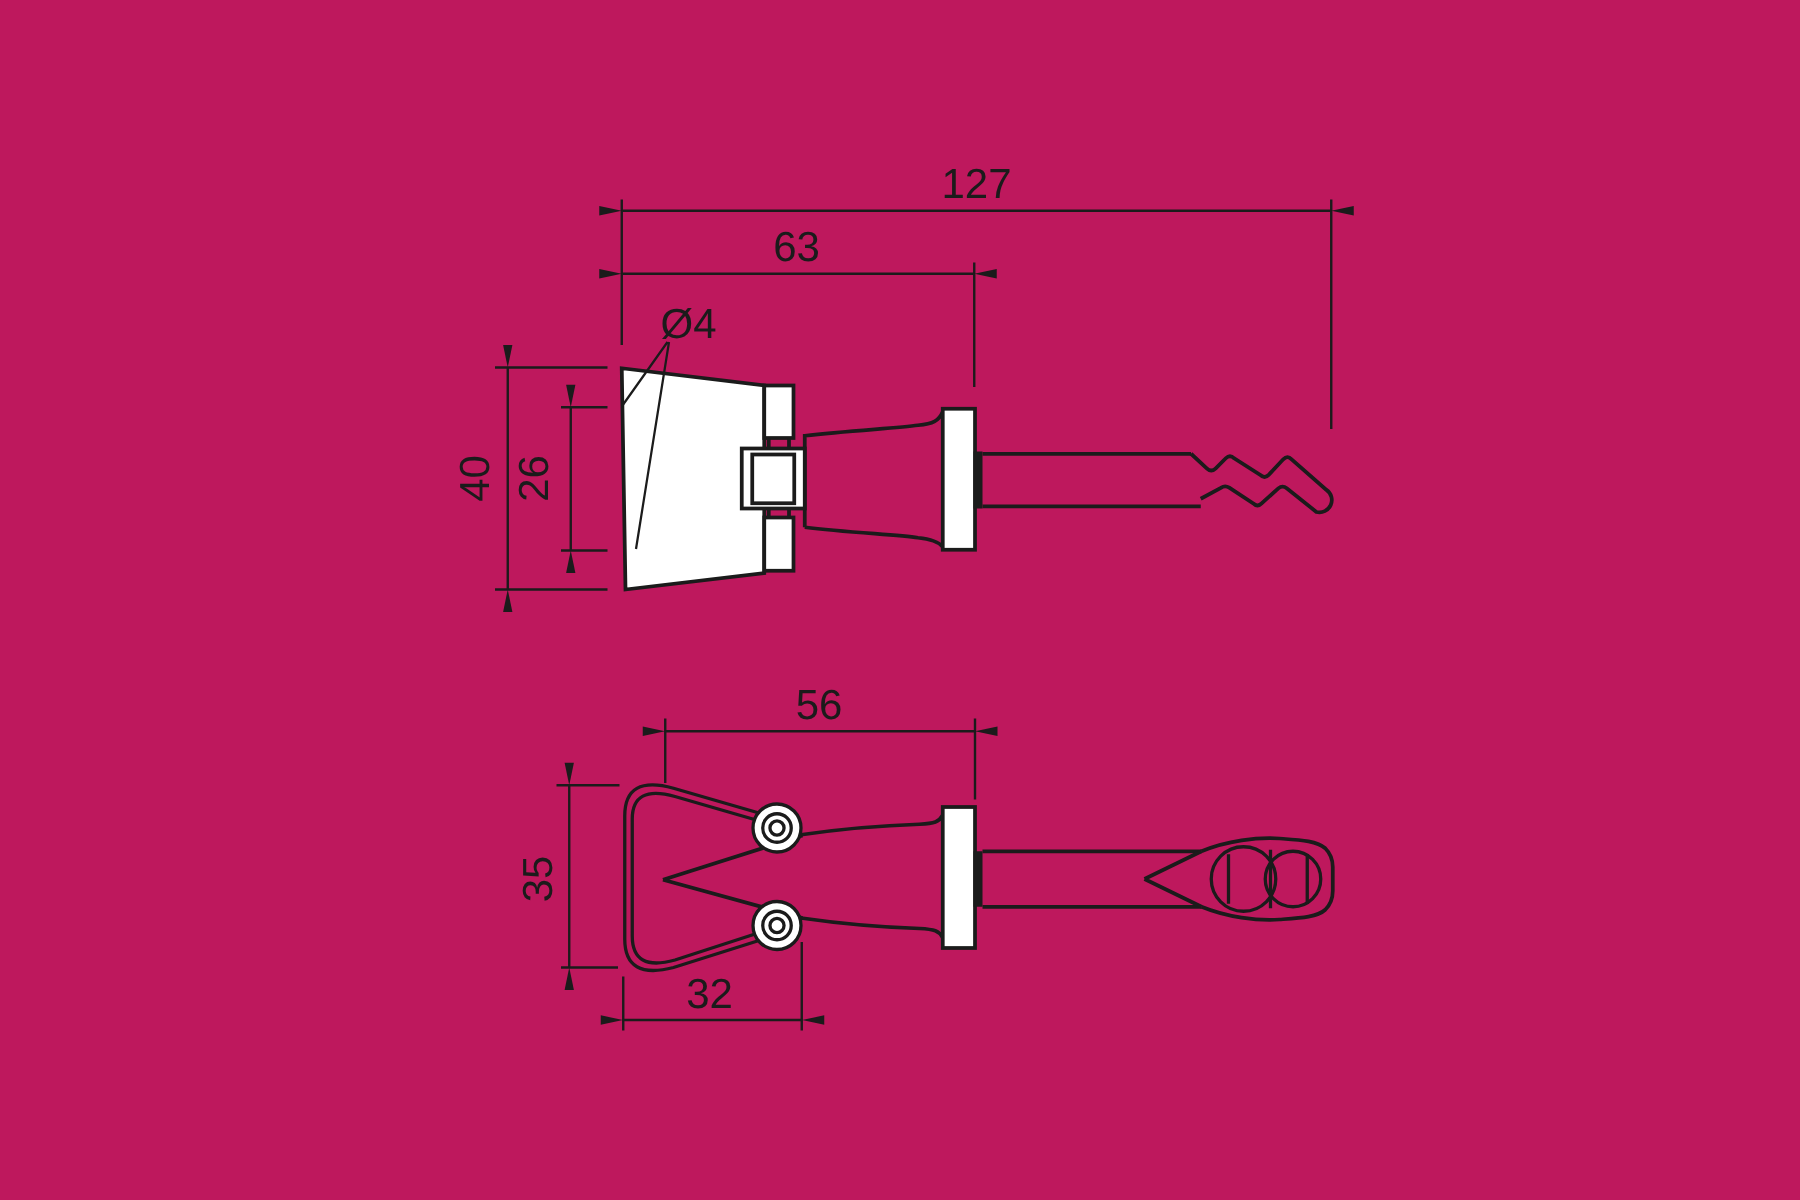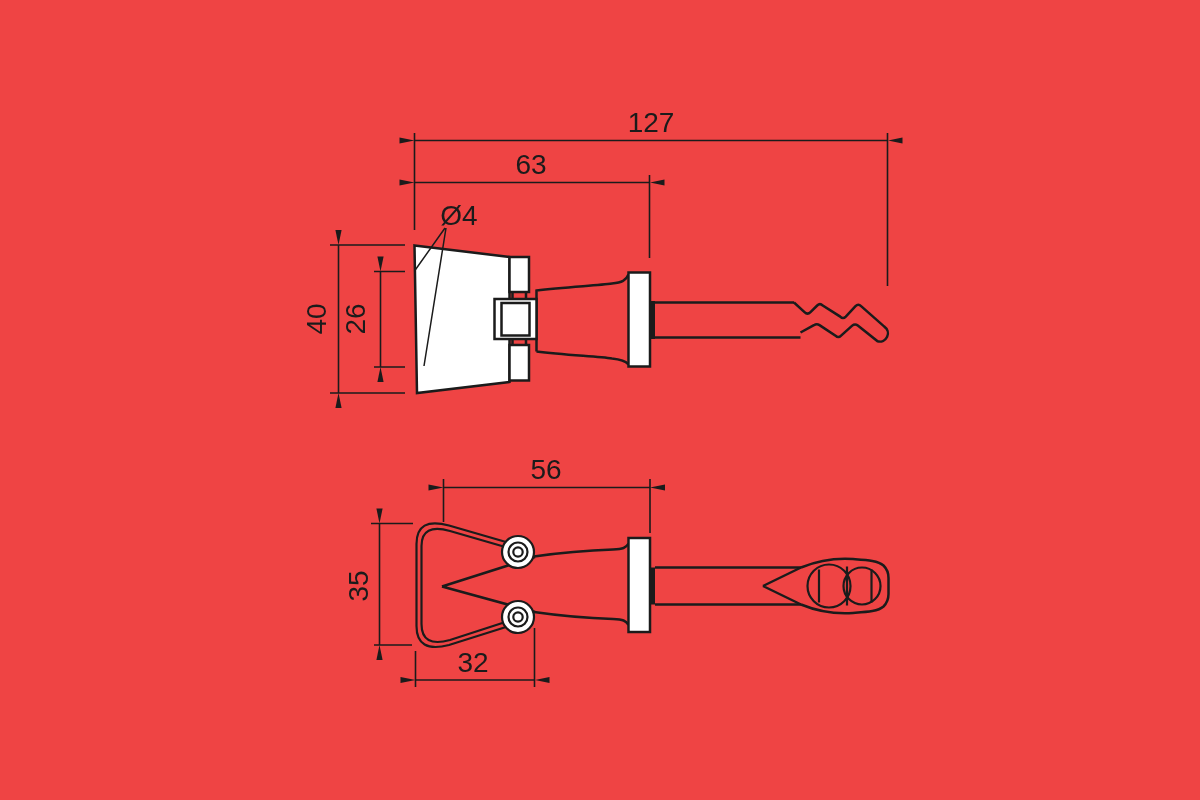--- a/index.html
+++ b/index.html
@@ -1,16 +1,16 @@
 <!DOCTYPE html>
 <html><head>
 <meta charset="utf-8">
 <style>
   html,body{margin:0;padding:0;background:#ffffff;}
-  .drawing-canvas{position:relative;width:1200px;height:800px;background:#ef4444;overflow:hidden;}
+  .drawing-canvas{position:relative;width:1200px;height:800px;background:#be185d;overflow:hidden;}
   svg{display:block;}
   .ol  {fill:none;stroke:#1b1b1b;stroke-width:2.5;}
   .olf {fill:#ffffff;stroke:#1b1b1b;stroke-width:2.5;}
   .wire{fill:none;stroke:#1b1b1b;stroke-width:2.2;}
   .wiref{fill:#ffffff;stroke:#1b1b1b;stroke-width:2.2;}
   .dim {fill:none;stroke:#1b1b1b;stroke-width:1.6;}
   .ldr {fill:none;stroke:#1b1b1b;stroke-width:1.5;}
   .blk {fill:#1b1b1b;stroke:none;}
   .dimtxt{font-family:"Liberation Sans",sans-serif;font-size:28px;fill:#1b1b1b;}
 </style>

